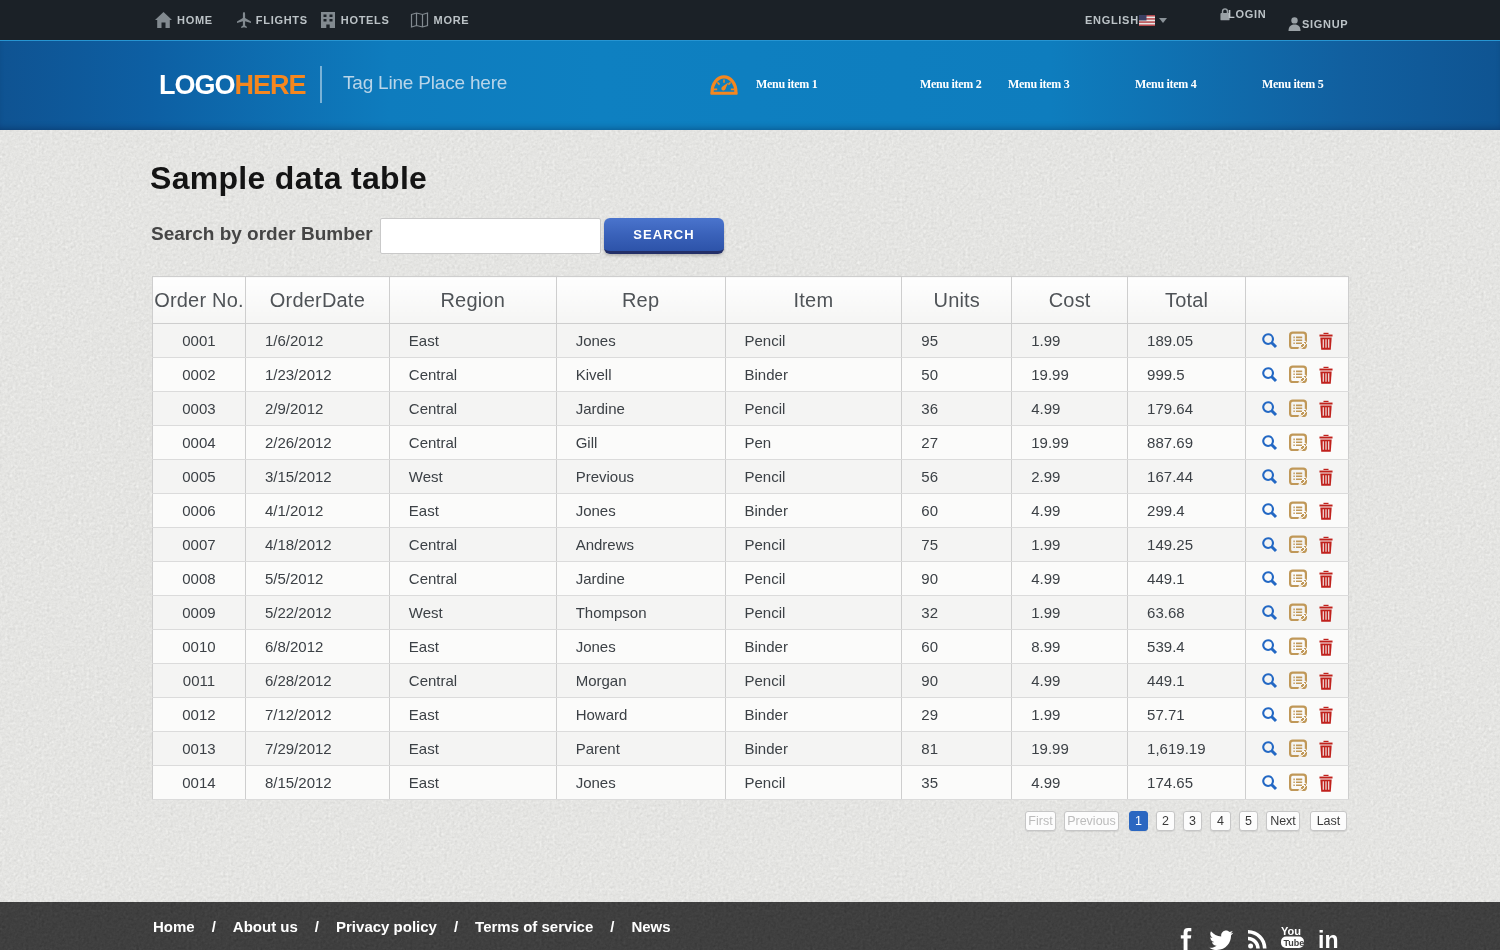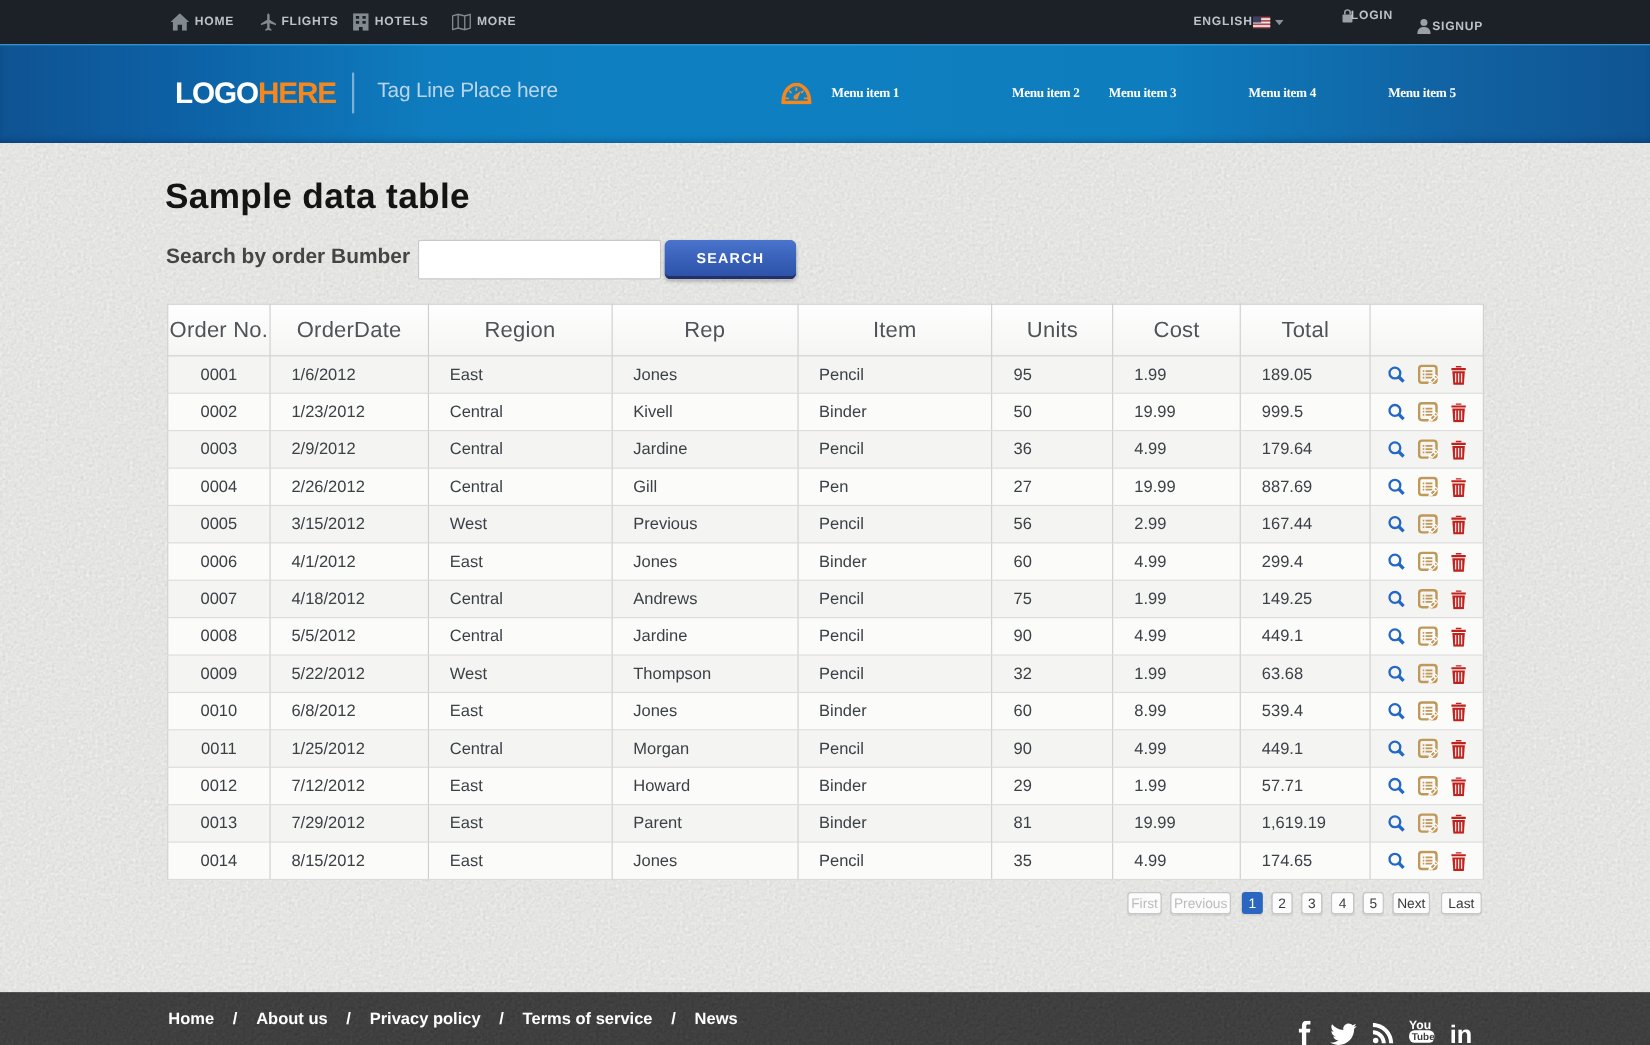--- a/index.html
+++ b/index.html
@@ -439,21 +439,21 @@
             </g>
           </svg><svg width="14" height="18" viewBox="0 0 15 19" fill="#c0211c" style="margin-left:11px;">
             <path d="M0.5 2.6 H14.5 V4.7 H0.5 Z"></path>
             <path d="M4.8 0.7 H10.2 V2 H4.8 Z"></path>
             <path d="M1.4 5.7 H13.6 L12.6 19 H2.4 Z"></path>
             <path d="M4.6 7.6 V16.8 M7.5 7.6 V16.8 M10.4 7.6 V16.8" stroke="#f1e3e2" stroke-width="1.3" fill="none"></path>
           </svg></td>
       </tr>
   <tr class="odd">
         <td class="c">0011</td>
-        <td>1/25/2012</td>
+        <td>6/28/2012</td>
         <td>Central</td>
         <td>Morgan</td>
         <td>Pencil</td>
         <td>90</td>
         <td>4.99</td>
         <td>449.1</td>
         <td class="act"><svg width="18" height="18" viewBox="0 0 18 18">
             <circle cx="7.1" cy="7.1" r="4.9" fill="none" stroke="#2368c4" stroke-width="2.1"></circle>
             <path d="M10.5 10.5 L15 15" stroke="#2368c4" stroke-width="3"></path>
           </svg><svg width="19" height="19" viewBox="0 0 19 19" style="margin-left:10px;">

